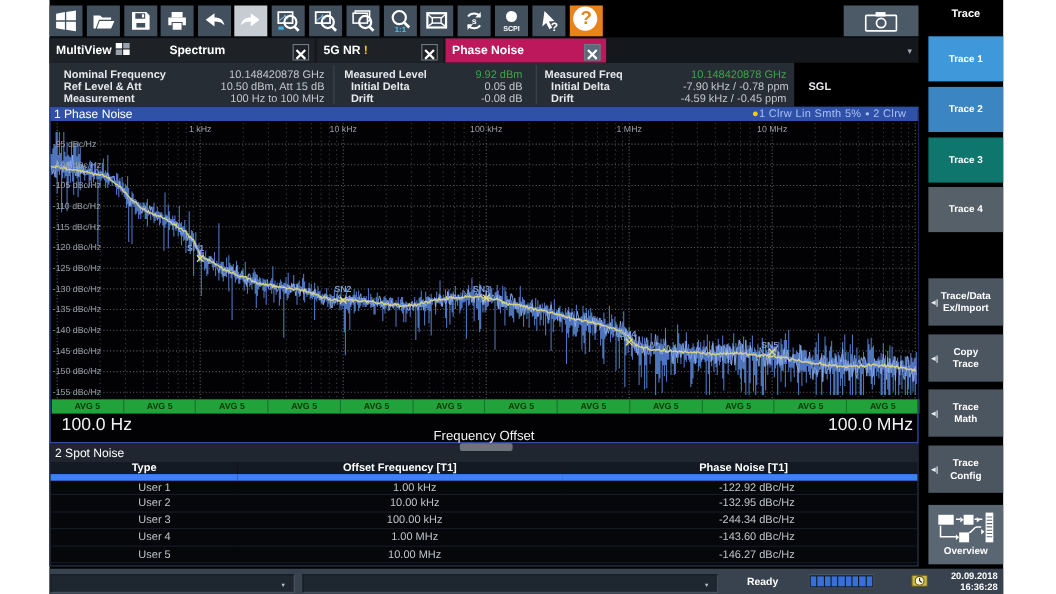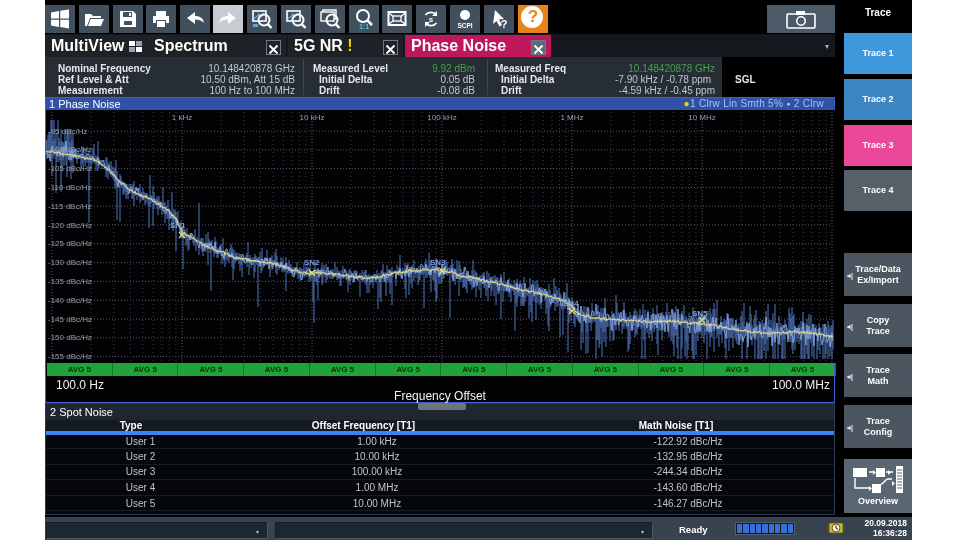--- a/index.html
+++ b/index.html
@@ -1,40 +1,40 @@
 <!DOCTYPE html>
 <html><head><meta charset="utf-8"><style>
 *{margin:0;padding:0;box-sizing:border-box}
 body{width:960px;height:540px;background:#fff;font-family:"Liberation Sans",sans-serif;position:relative;overflow:hidden}
 #ui{position:absolute;left:45px;top:0;width:867px;height:540px;background:#000}
 .tbtn{position:absolute;top:5px;height:28px;text-align:center;color:#fff}
 .tbtn svg{margin-top:2px}
 #tabs{position:absolute;left:0;top:34px;width:790px;height:23px;background:#14171b}
-.tab{position:absolute;top:1px;height:22px;background:#1e2227;color:#fff;font-weight:bold;font-size:16px;line-height:22px;padding:0 6px}
+.tab{position:absolute;top:1px;height:22px;background:#1e2227;color:#fff;font-weight:bold;font-size:11px;line-height:22px;padding:0 6px}
 .tx{position:absolute;right:5px;top:5px;width:15px;height:15px;line-height:15px;text-align:center;font-size:9px;border:1px solid #707a84;color:#e8ecf0}
 #info{position:absolute;left:0;top:57px;width:677px;height:40px;background:#272d35;font-size:10px;color:#e6e9ec}
 #info .lb{font-weight:bold}
 #info .vl{color:#c2c8ce}
 .irow{position:absolute;height:13px;line-height:13px;white-space:nowrap}
 .vdiv{position:absolute;top:2px;bottom:2px;width:1px;background:#40474f}
 #w1{position:absolute;left:0;top:97px;width:790px;height:306px;background:#020204;border:1px solid #3a5fc8}
 #w1t{position:absolute;left:0;top:0;width:788px;height:12px;background:#2f51a8;color:#fff;font-size:11px;font-weight:normal;line-height:12px}
 #leg{position:absolute;right:10px;top:0;color:#aac0f0;font-weight:normal;font-size:10px;letter-spacing:0.3px}
 #plot{position:absolute;left:0;top:12px}
 .axl{font:8px "Liberation Sans";fill:#999fa8}
 .snl{font:bold 8px "Liberation Sans";fill:#7f9fe0}
 #gbar{position:absolute;left:1px;top:264.5px;width:787px;height:13px;background:#21a23a}
 .avgc{position:absolute;top:0;width:65.7px;height:13px;border-right:1px solid #127530;color:#053805;font:bold 8px/13px "Liberation Sans";text-align:center}
-#xlab{position:absolute;left:0;top:280px;width:788px;height:13px;color:#f2f2f2;font-size:12px}
+#xlab{position:absolute;left:0;top:280px;width:788px;height:13px;color:#f2f2f2;font-size:16px}
 #foff{position:absolute;left:0;top:291px;width:788px;height:13px;color:#f2f2f2;font-size:12px;text-align:center}
 #w2{position:absolute;left:0;top:403px;width:790px;height:112px;background:#05070a;border:1px solid #2c3a55}
 #w2h{position:absolute;left:0;top:0;width:100%;height:16px;background:#20262f;color:#fff;font-size:11px;font-weight:normal;line-height:16px;padding-left:4px}
 #handle{position:absolute;left:372px;top:-1px;width:48px;height:7px;background:#6d747c;border-radius:2px}
 table{position:absolute;left:0;top:16px;width:788px;border-collapse:collapse;font-size:10px;color:#c0c4ca;table-layout:fixed}
-th{background:#141a24;color:#fff;font-weight:bold;height:13px;border-bottom:4px solid #3b82f6}
+th{background:#141a24;color:#fff;font-weight:bold;height:13px;border-bottom:6px solid #3b82f6}
 td{text-align:center;height:15.6px;padding:0;border-bottom:1px solid #161c26}
 td:nth-child(2){padding-left:27px}
 td:first-child{padding-left:19px}
 th:first-child{padding-left:0}
 th:nth-child(3){padding-left:7px}
 td:nth-child(3){padding-left:31px}
 tr.sep td{border-top:1px solid #9aa0a6}
 td:first-child,th:first-child{width:170px}
 td:nth-child(2),th:nth-child(2){width:295px}
 #sb{position:absolute;left:799px;top:0;width:68px;height:540px}
@@ -151,21 +151,21 @@
   <div class="irow lb" style="left:268px;top:5px">Measured Level</div>
       <div class="irow" style="left:360px;top:5px;width:70px;text-align:right;color:#3fa34a">9.92 dBm</div>
   <div class="irow lb" style="left:274px;top:16px">Initial Delta</div>
       <div class="irow vl" style="left:360px;top:16px;width:70px;text-align:right">0.05 dB</div>
   <div class="irow lb" style="left:274px;top:27px">Drift</div>
       <div class="irow vl" style="left:360px;top:27px;width:70px;text-align:right">-0.08 dB</div>
   <div class="vdiv" style="left:442px"></div>
   <div class="irow lb" style="left:450px;top:5px">Measured Freq</div>
       <div class="irow" style="left:540px;top:5px;width:130px;text-align:right;color:#3fa34a">10.148420878 GHz</div>
   <div class="irow lb" style="left:456px;top:16px">Initial Delta</div>
-      <div class="irow vl" style="left:570px;top:16px;width:130px;">-7.90 kHz / -0.78 ppm</div>
+      <div class="irow vl" style="left:542px;top:16px;width:130px;text-align:right">-7.90 kHz / -0.78 ppm</div>
   <div class="irow lb" style="left:456px;top:27px">Drift</div>
       <div class="irow vl" style="left:540px;top:27px;width:130px;text-align:right">-4.59 kHz / -0.45 ppm</div>
   <div class="irow lb" style="left:690px;top:16px">SGL</div>
  </div>
  <div id="w1">
   <div id="w1t"><span style="margin-left:3px">1 Phase Noise</span><span id="leg"><span style="color:#f0d000">●</span>1 Clrw Lin Smth 5% <span style="font-size:7px;vertical-align:1px">●</span> 2 Clrw</span></div>
   <svg id="plot" width="789" height="253" viewBox="0 0 789 253">
 <rect width="789" height="253" fill="#020204"></rect>
 <g stroke="#5a5a62" stroke-dasharray="1,2">
           <line x1="6" y1="2" x2="6" y2="252"></line>
@@ -289,21 +289,21 @@
   <div id="xlab"><span style="margin-left:10px">100.0 Hz</span><span style="float:right;margin-right:4px">100.0 MHz</span></div>
   <div id="foff">Frequency Offset</div>
  </div>
  <div id="w2">
   <div id="w2h">2 Spot Noise<div id="handle"></div></div>
   <table>
         <tbody>
           <tr>
             <th>Type</th>
             <th>Offset Frequency [T1]</th>
-            <th>Math Noise [T1]</th>
+            <th>Phase Noise [T1]</th>
           </tr>
           <tr>
             <td>User 1</td>
             <td>1.00 kHz</td>
             <td>-122.92 dBc/Hz</td>
           </tr>
           <tr>
             <td>User 2</td>
             <td>10.00 kHz</td>
             <td>-132.95 dBc/Hz</td>
@@ -326,21 +326,21 @@
         </tbody>
       </table>
  </div>
  <div id="sb">
       <div class="sbtn" style="top:33px;height:41px;background:#3f98da">
         <span>Trace 1</span>
       </div>
       <div class="sbtn" style="top:79px;height:41px;background:#3a85c2">
         <span>Trace 2</span>
       </div>
-      <div class="sbtn" style="top:125px;height:41px;background:#ec4899">
+      <div class="sbtn" style="top:125px;height:41px;background:#0f766e">
         <span>Trace 3</span>
       </div>
       <div class="sbtn" style="top:170px;height:41px;background:#566068">
         <span>Trace 4</span>
       </div>
       <div class="sbtn" style="top:253px;height:43px;background:#4c5660">
         <span class="sar">◄|</span>
         <span>Trace/Data<br>Ex/Import</span>
       </div>
       <div class="sbtn" style="top:304px;height:43px;background:#4c5660">

